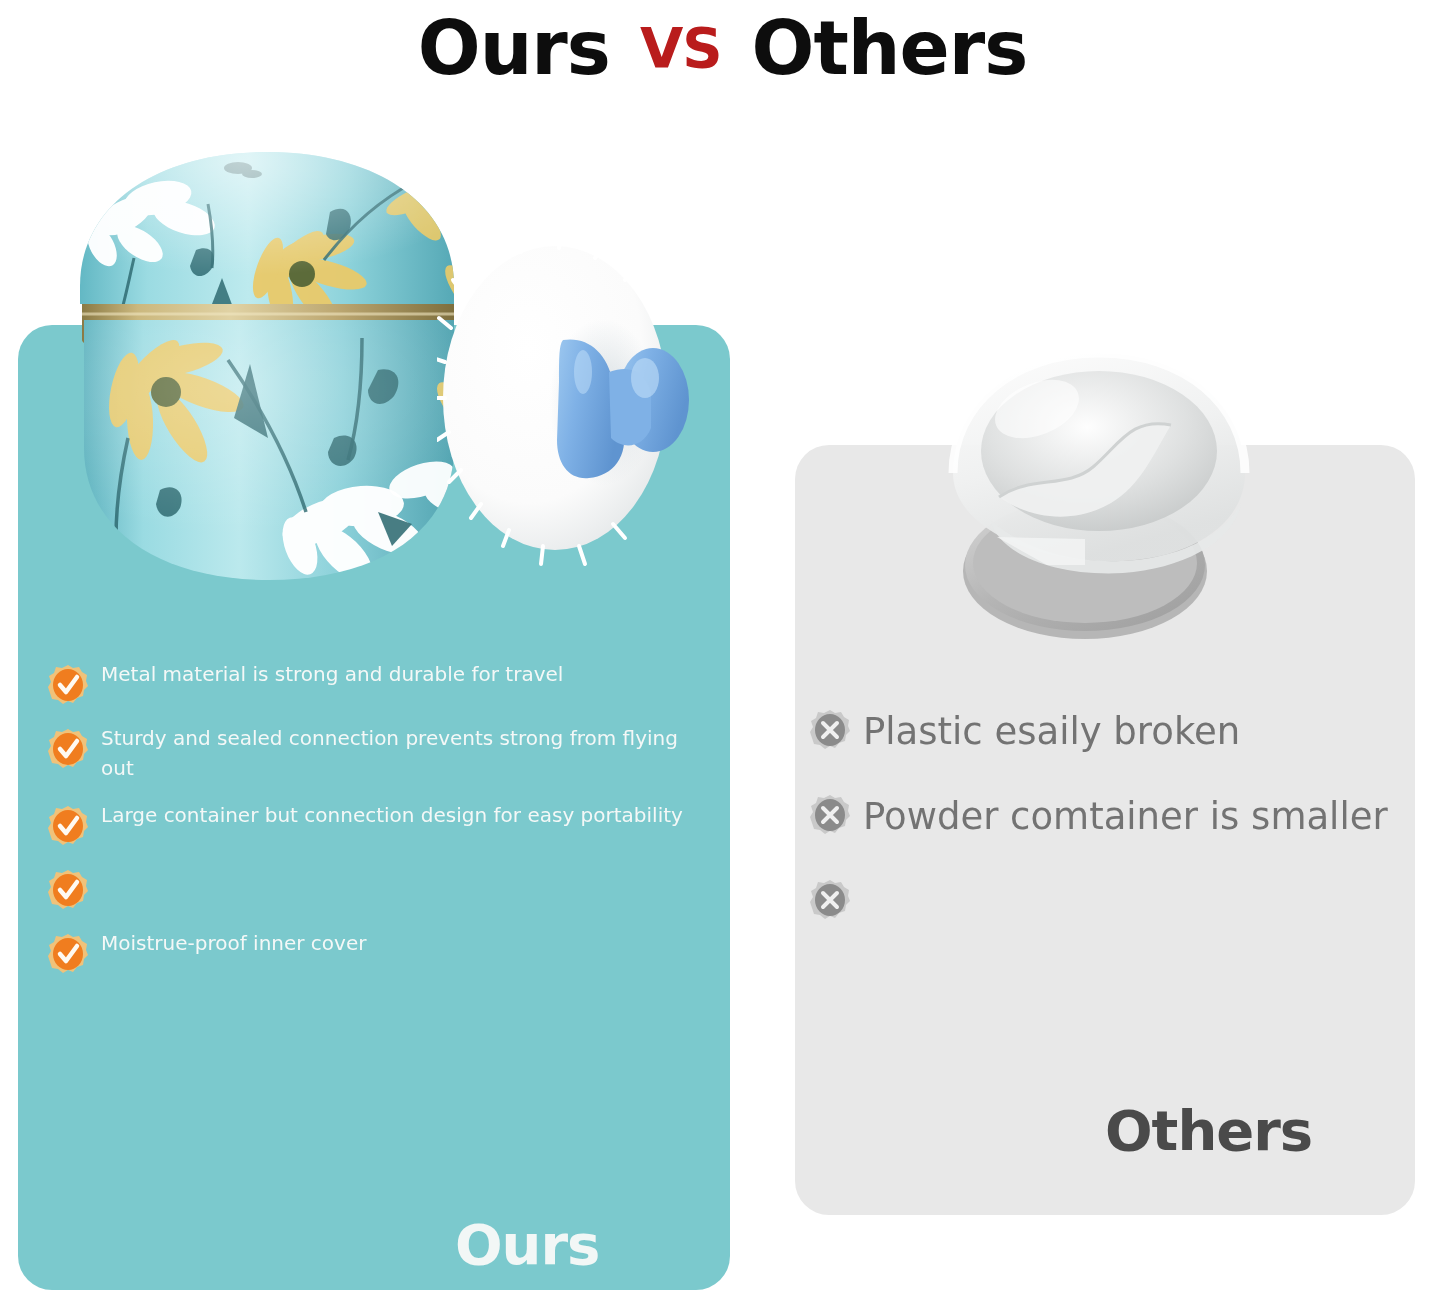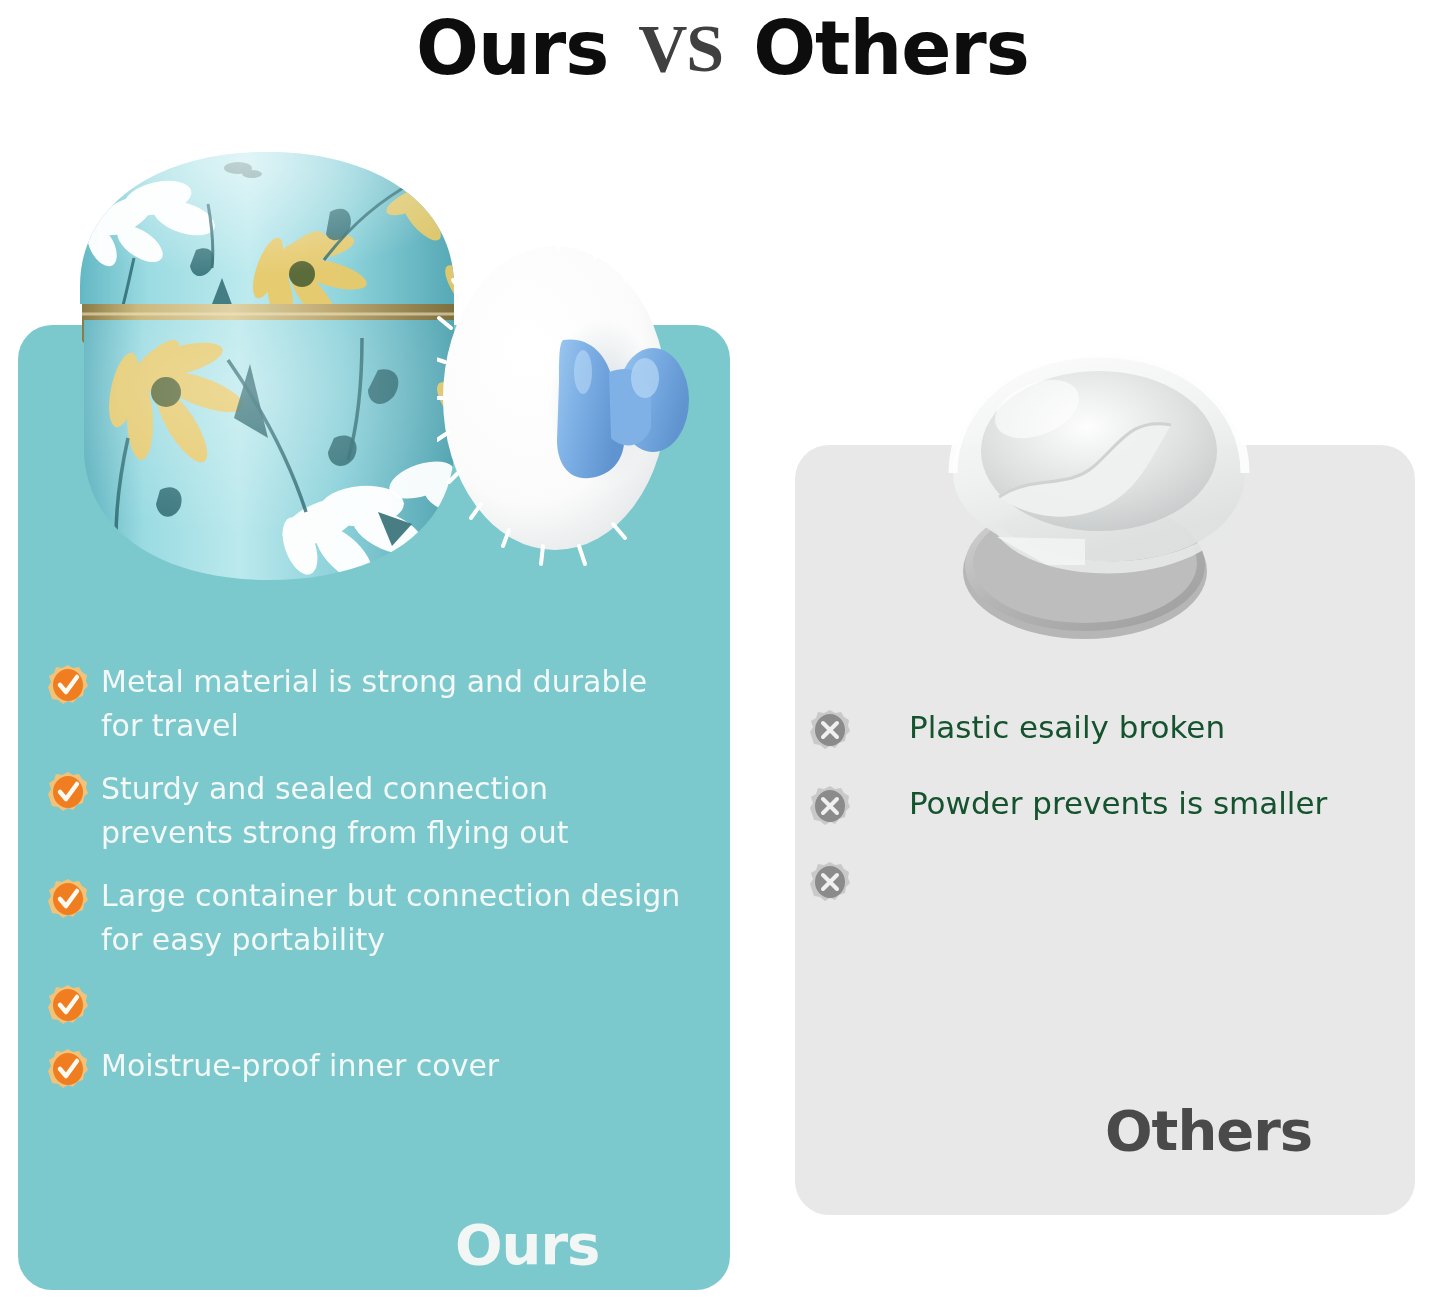--- a/index.html
+++ b/index.html
@@ -12,44 +12,44 @@
   
   .header{
     position:absolute;left:0;top:0;width:1445px;height:95px;
     display:flex;align-items:center;justify-content:center;gap:30px;
   }
   .hword{
     font-family:"DejaVu Sans","Liberation Sans",sans-serif;
     font-size:74px;font-weight:bold;letter-spacing:-1px;line-height:1;
   }
   .hword.dark{color:#0d0d0d;}
-  .hword.vs{color:#404040;font-size:68px;font-family:Liberation Serif, serif;}
+  .hword.vs{color:#b91c1c;font-size:56px;}
 
   
   .panel-ours{
     position:absolute;left:18px;top:325px;width:712px;height:965px;
     background:#7bc9cd;border-radius:34px;
   }
   .panel-others{
     position:absolute;left:795px;top:445px;width:620px;height:770px;
     background:#e8e8e8;border-radius:34px;
   }
 
   
   .list{position:absolute;}
   .list-ours{left:48px;top:660px;width:640px;}
   .list-others{left:810px;top:705px;width:600px;}
 
   .bullet{display:flex;align-items:flex-start;gap:13px;margin-bottom:18px;}
   .bullet-text{
     font-family:"DejaVu Sans","Liberation Sans",sans-serif;
-    font-size:30px;line-height:1.48;
+    font-size:20px;line-height:1.48;
   }
   .list-ours .bullet-text{color:#f4f8f7;}
-  .list-others .bullet-text{color:#14532d;font-size:31px;margin-left:46px;}
+  .list-others .bullet-text{color:#737373;font-size:37px;}
   .list-others .bullet{margin-bottom:30px;}
 
   
   .badge{
     position:relative;flex:0 0 auto;width:40px;height:42px;margin-top:4px;
   }
   .badge svg{display:block;width:40px;height:42px;}
 
   
   .brand{
@@ -402,21 +402,21 @@
 
 
   <div class="bullet">
     <span class="badge">
       <svg viewBox="0 0 40 42">
         <path d="M20 1 L25 4 L31 3 L34 8 L39 11 L38 17 L40 22 L36 26 L35 32 L29 34 L25 39 L20 37 L15 40 L10 36 L4 35 L2 29 L0 23 L3 18 L1 12 L6 9 L8 3 L14 4 Z" fill="#c9c9c9"></path>
         <ellipse cx="20" cy="21" rx="15" ry="16" fill="#8b8b8b"></ellipse>
         <path d="M13 14 L27 28 M27 14 L13 28" stroke="#f0f0f0" stroke-width="4" fill="none" stroke-linecap="round"></path>
       </svg>
     </span>
-    <span class="bullet-text">Powder prevents is smaller</span>
+    <span class="bullet-text">Powder comtainer is smaller</span>
   </div>
 
   <div class="bullet">
     <span class="badge">
       <svg viewBox="0 0 40 42">
         <path d="M20 1 L25 4 L31 3 L34 8 L39 11 L38 17 L40 22 L36 26 L35 32 L29 34 L25 39 L20 37 L15 40 L10 36 L4 35 L2 29 L0 23 L3 18 L1 12 L6 9 L8 3 L14 4 Z" fill="#c9c9c9"></path>
         <ellipse cx="20" cy="21" rx="15" ry="16" fill="#8b8b8b"></ellipse>
         <path d="M13 14 L27 28 M27 14 L13 28" stroke="#f0f0f0" stroke-width="4" fill="none" stroke-linecap="round"></path>
       </svg>
     </span>

